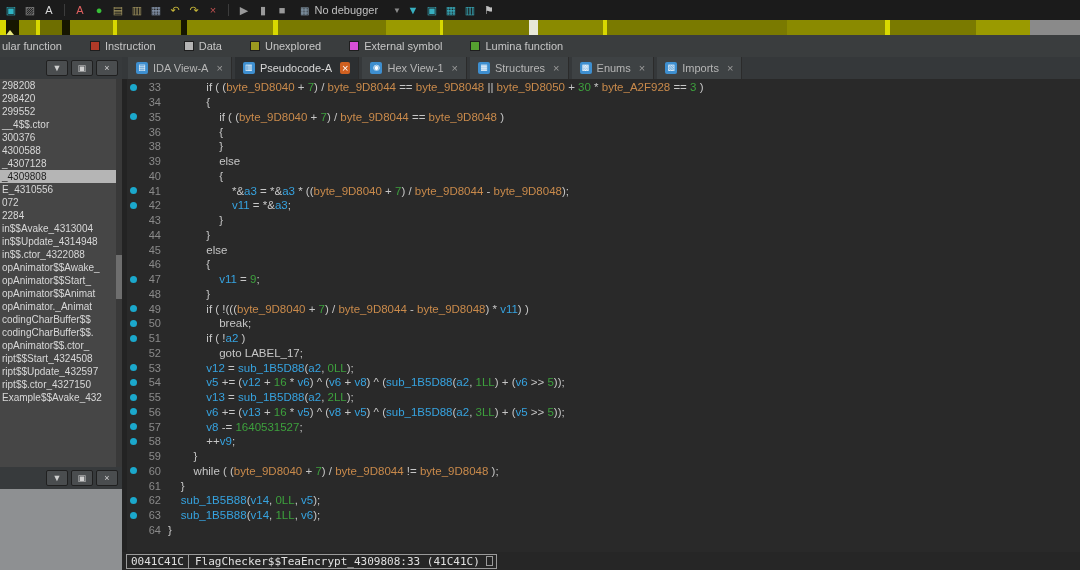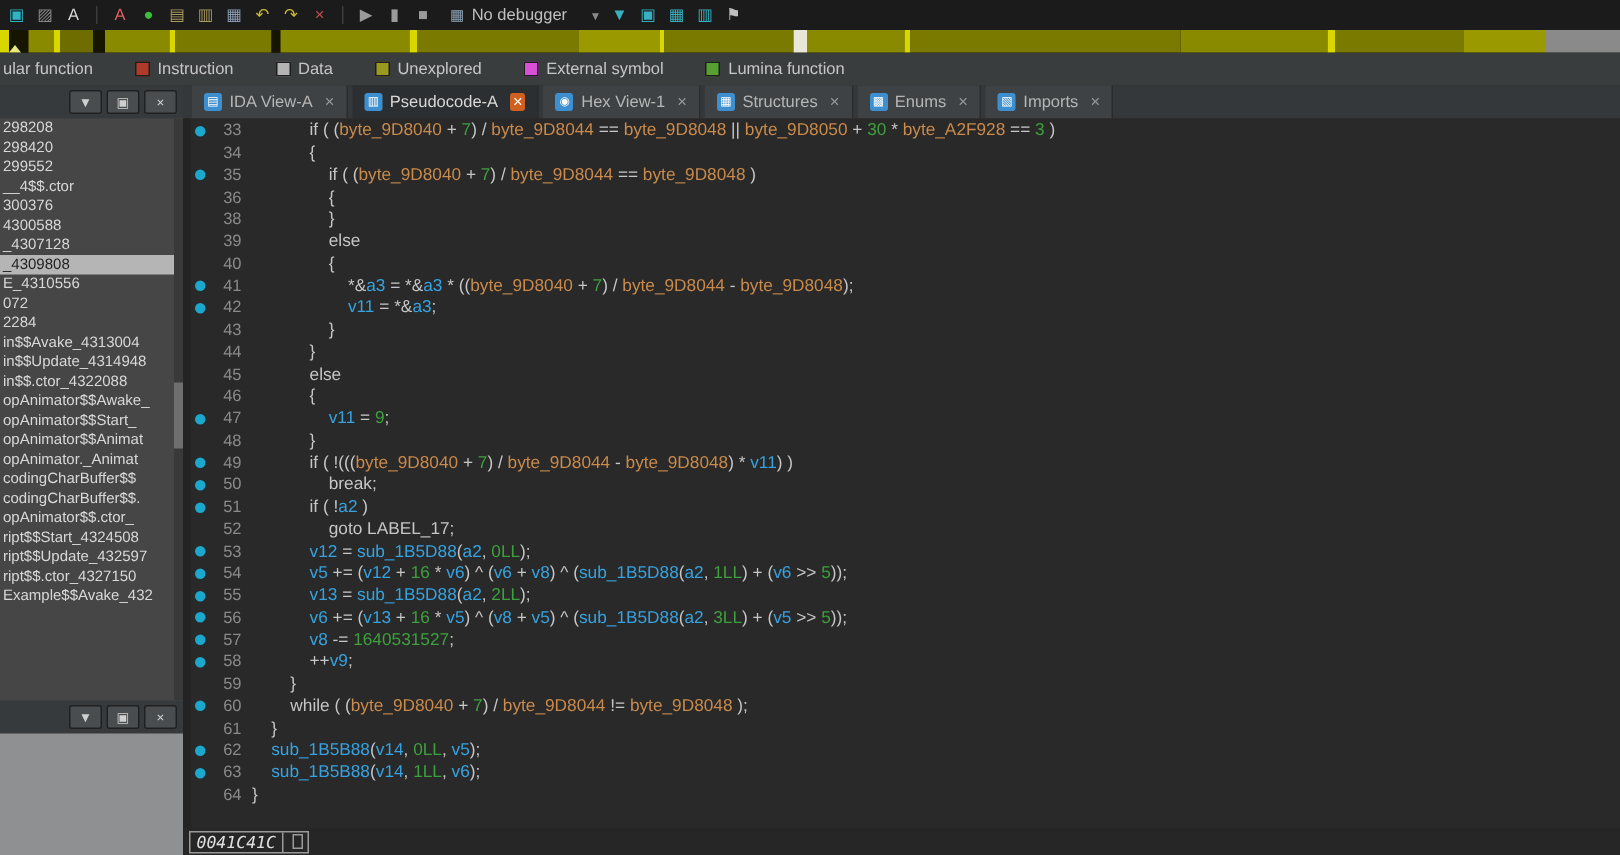--- a/index.html
+++ b/index.html
@@ -80,21 +80,21 @@
   .tok-p { color:#c6c6c6; }
   .tok-k { color:#c6c6c6; }
   .tok-g { color:#c98a4b; }
   .tok-v { color:#36a3e0; }
   .tok-n { color:#3da03d; }
   .tok-f { color:#36a3e0; }
 
   
   .statusbar { height:18px; background:#262626; display:flex; align-items:center;
                padding-left:4px; font-family:"DejaVu Sans Mono", monospace;
-               font-size:11px; color:#e0e0e0;font-style:italic; }
+               font-size:11px; color:#e0e0e0; }
   .status-box { display:inline-flex; align-items:center; border:1px solid #9a9a9a;
                 height:15px; padding:0 3px; gap:6px; }
   .addr { padding:0 4px 0 1px; border-right:1px solid #9a9a9a; }
   .cursorbox { width:7px; height:10px; border:1px solid #9a9a9a; display:inline-block; }
 </style>
 </head>
 <body>
 
 <div class="app">
 
@@ -298,19 +298,20 @@
           <div class="code-line"><span class="bp-dot"></span><span class="line-num">59</span><span class="code-text" style="padding-left: 4ch;"><span class="tok-p">}</span></span></div>
           <div class="code-line"><span class="bp-dot on"></span><span class="line-num">60</span><span class="code-text" style="padding-left: 4ch;"><span class="tok-k">while ( (</span><span class="tok-g">byte_9D8040</span><span class="tok-p"> + </span><span class="tok-n">7</span><span class="tok-p">) / </span><span class="tok-g">byte_9D8044</span><span class="tok-p"> != </span><span class="tok-g">byte_9D8048</span><span class="tok-p"> );</span></span></div>
           <div class="code-line"><span class="bp-dot"></span><span class="line-num">61</span><span class="code-text" style="padding-left: 2ch;"><span class="tok-p">}</span></span></div>
           <div class="code-line"><span class="bp-dot on"></span><span class="line-num">62</span><span class="code-text" style="padding-left: 2ch;"><span class="tok-f">sub_1B5B88</span><span class="tok-p">(</span><span class="tok-v">v14</span><span class="tok-p">, </span><span class="tok-n">0LL</span><span class="tok-p">, </span><span class="tok-v">v5</span><span class="tok-p">);</span></span></div>
           <div class="code-line"><span class="bp-dot on"></span><span class="line-num">63</span><span class="code-text" style="padding-left: 2ch;"><span class="tok-f">sub_1B5B88</span><span class="tok-p">(</span><span class="tok-v">v14</span><span class="tok-p">, </span><span class="tok-n">1LL</span><span class="tok-p">, </span><span class="tok-v">v6</span><span class="tok-p">);</span></span></div>
           <div class="code-line"><span class="bp-dot"></span><span class="line-num">64</span><span class="code-text" style="padding-left: 0ch;"><span class="tok-p">}</span></span></div>
         </div>
       <div class="statusbar">
         <div class="status-box">
           <span class="addr">0041C41C</span>
+          <span class="stext">FlagChecker$$TeaEncrypt_4309808:33 (41C41C)</span>
           <span class="cursorbox"></span>
         </div>
       </div>
     </div>
 
   </div>
 </div>
 
 </body></html>

